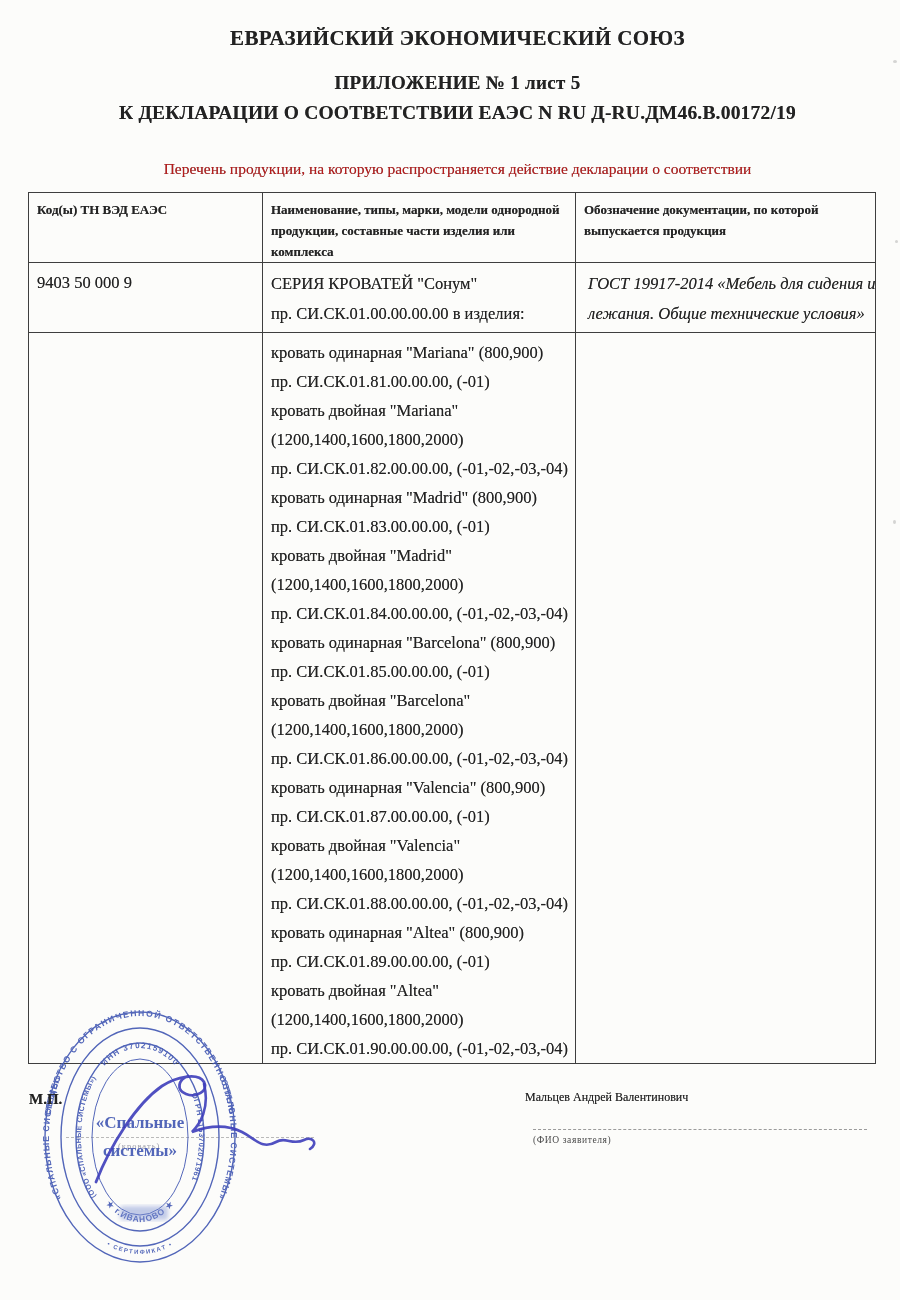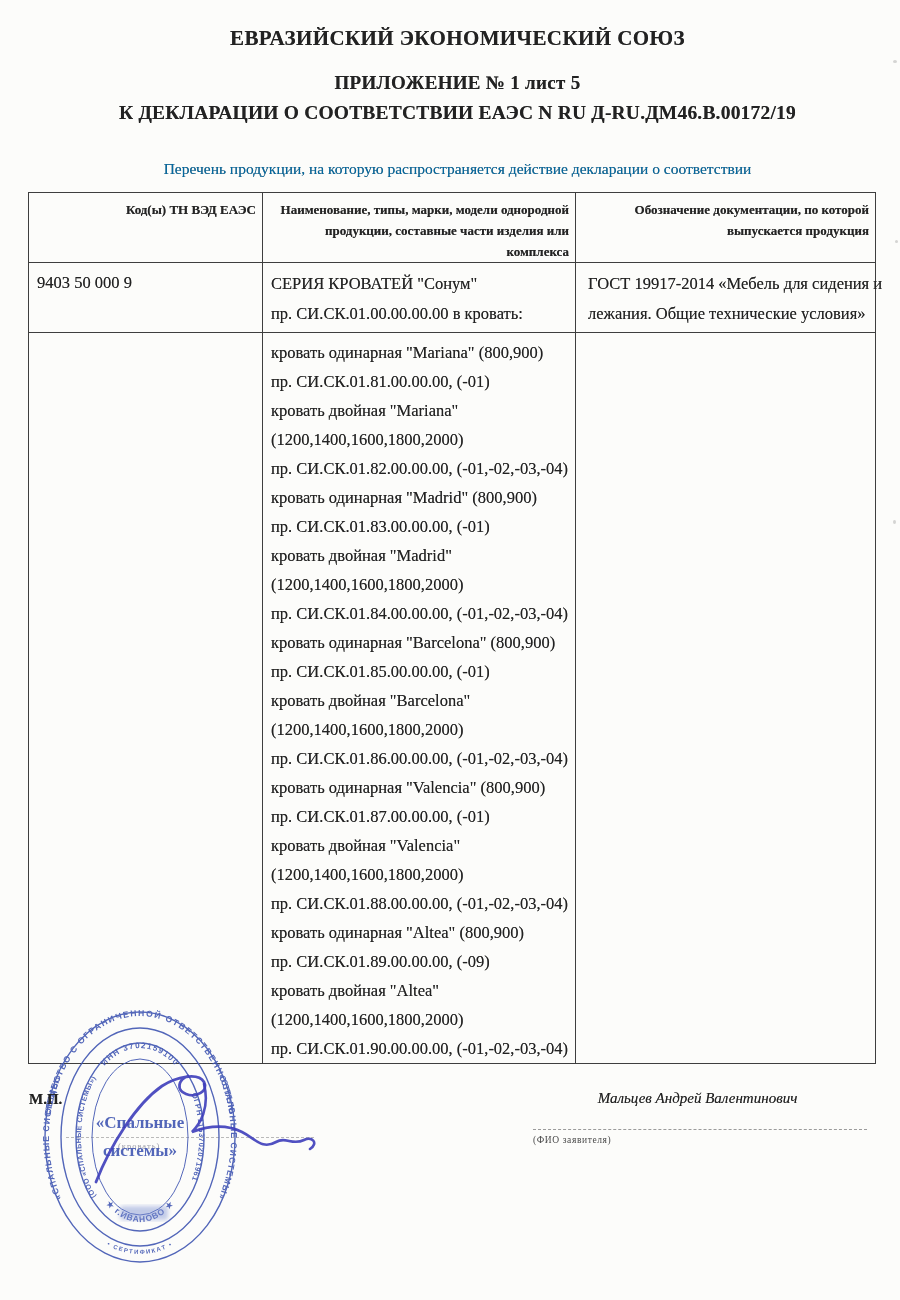--- a/index.html
+++ b/index.html
@@ -7,44 +7,44 @@
     position:relative;width:900px;height:1300px;margin:0 auto;
     background:#fcfcfa;overflow:hidden;
     font-family:"Liberation Serif","DejaVu Serif",serif;
     color:#222;
   }
   .scan-text{text-shadow:0 0 .5px rgba(40,40,40,.6);}
   .centered{position:absolute;left:20px;width:875px;text-align:center;}
   .title1{top:26px;font-size:21px;font-weight:bold;letter-spacing:.4px;}
   .title2{top:72px;font-size:19px;font-weight:bold;letter-spacing:.3px;}
   .title3{top:102px;font-size:19.5px;font-weight:bold;letter-spacing:.2px;}
-  .subtitle{top:160px;font-size:15.5px;color:#0369a1;}
+  .subtitle{top:160px;font-size:15.5px;color:#b91c1c;}
 
   table.doc-table{
     position:absolute;left:28px;top:192px;width:847px;
     border-collapse:collapse;table-layout:fixed;
   }
   .doc-table th,.doc-table td{
     border:1.6px solid #3e3e3e;vertical-align:top;box-sizing:border-box;
     padding:4px 6px 0 8px;
   }
-  .doc-table th{height:68px;font-size:13px;font-weight:bold;text-align:right;padding-top:6px;color:#242424;}
+  .doc-table th{height:68px;font-size:13px;font-weight:bold;text-align:left;padding-top:6px;color:#242424;}
   .doc-table th .line{line-height:21px;white-space:nowrap;font-weight:bold;}
   .doc-table .r1 td{height:70px;font-size:16.5px;padding-top:6px;}
   .doc-table .r1 .line{line-height:30px;white-space:nowrap;}
   .doc-table .r2 td{height:727px;font-size:16.5px;padding-top:5px;}
   .doc-table .r2 .line{line-height:29px;white-space:nowrap;}
   .doc-table td.code-cell{font-size:16.5px;line-height:28px;}
-  .doc-table td.doc-cell{padding-left:12px;}
+  .doc-table td.doc-cell{padding-left:12px;font-style:italic;}
 
   .mp-label{position:absolute;left:29px;top:1091px;font-size:15px;font-weight:bold;z-index:4;text-align:right;}
   .sig-line-left{position:absolute;left:66px;top:1137px;width:248px;border-top:1.5px dashed #b9b9b9;z-index:1;}
   .sig-caption{position:absolute;left:118px;top:1141px;font-size:8.5px;color:#9a9aa6;letter-spacing:1px;z-index:1;}
 
-  .name-block{position:absolute;left:525px;top:1090px;width:345px;text-align:center;font-size:15px;z-index:1;font-style:italic;}
+  .name-block{position:absolute;left:525px;top:1090px;width:345px;text-align:left;font-size:12px;z-index:1;}
   .fio-line{position:absolute;left:533px;top:1129px;width:334px;border-top:1.5px dashed #9b9b9b;z-index:1;}
   .fio-caption{position:absolute;left:533px;top:1135px;width:334px;text-align:left;font-size:9.5px;color:#4a4a4a;letter-spacing:.6px;z-index:1;}
 
   .stamp-svg{position:absolute;left:40px;top:1008px;z-index:2;opacity:.9;}
   .signature-svg{position:absolute;left:58px;top:1046px;z-index:3;}
 
   .speck{position:absolute;background:#8a8a8a;border-radius:50%;opacity:.35;z-index:0;}
 </style>
 </head>
 <body>
@@ -76,21 +76,21 @@
             <div class="line">Обозначение документации, по которой</div>
             <div class="line">выпускается продукция</div>
           </th>
       </tr>
     </thead>
     <tbody>
       <tr class="r1">
         <td class="code-cell">9403 50 000 9</td>
         <td>
             <div class="line">СЕРИЯ КРОВАТЕЙ "Сонум"</div>
-            <div class="line">пр. СИ.СК.01.00.00.00.00 в кровать:</div>
+            <div class="line">пр. СИ.СК.01.00.00.00.00 в изделия:</div>
           </td>
         <td class="doc-cell">
             <div class="line">ГОСТ 19917-2014 «Мебель для сидения и</div>
             <div class="line">лежания. Общие технические условия»</div>
           </td>
       </tr>
       <tr class="r2">
         <td class="code-cell"></td>
         <td>
             <div class="line">кровать одинарная "Mariana" (800,900)</div>
@@ -107,21 +107,21 @@
             <div class="line">пр. СИ.СК.01.85.00.00.00, (-01)</div>
             <div class="line">кровать двойная "Barcelona"</div>
             <div class="line">(1200,1400,1600,1800,2000)</div>
             <div class="line">пр. СИ.СК.01.86.00.00.00, (-01,-02,-03,-04)</div>
             <div class="line">кровать одинарная "Valencia" (800,900)</div>
             <div class="line">пр. СИ.СК.01.87.00.00.00, (-01)</div>
             <div class="line">кровать двойная "Valencia"</div>
             <div class="line">(1200,1400,1600,1800,2000)</div>
             <div class="line">пр. СИ.СК.01.88.00.00.00, (-01,-02,-03,-04)</div>
             <div class="line">кровать одинарная "Altea" (800,900)</div>
-            <div class="line">пр. СИ.СК.01.89.00.00.00, (-09)</div>
+            <div class="line">пр. СИ.СК.01.89.00.00.00, (-01)</div>
             <div class="line">кровать двойная "Altea"</div>
             <div class="line">(1200,1400,1600,1800,2000)</div>
             <div class="line">пр. СИ.СК.01.90.00.00.00, (-01,-02,-03,-04)</div>
           </td>
         <td class="doc-cell"></td>
       </tr>
     </tbody>
   </table>
 
   <div class="mp-label scan-text">М.П.</div>

